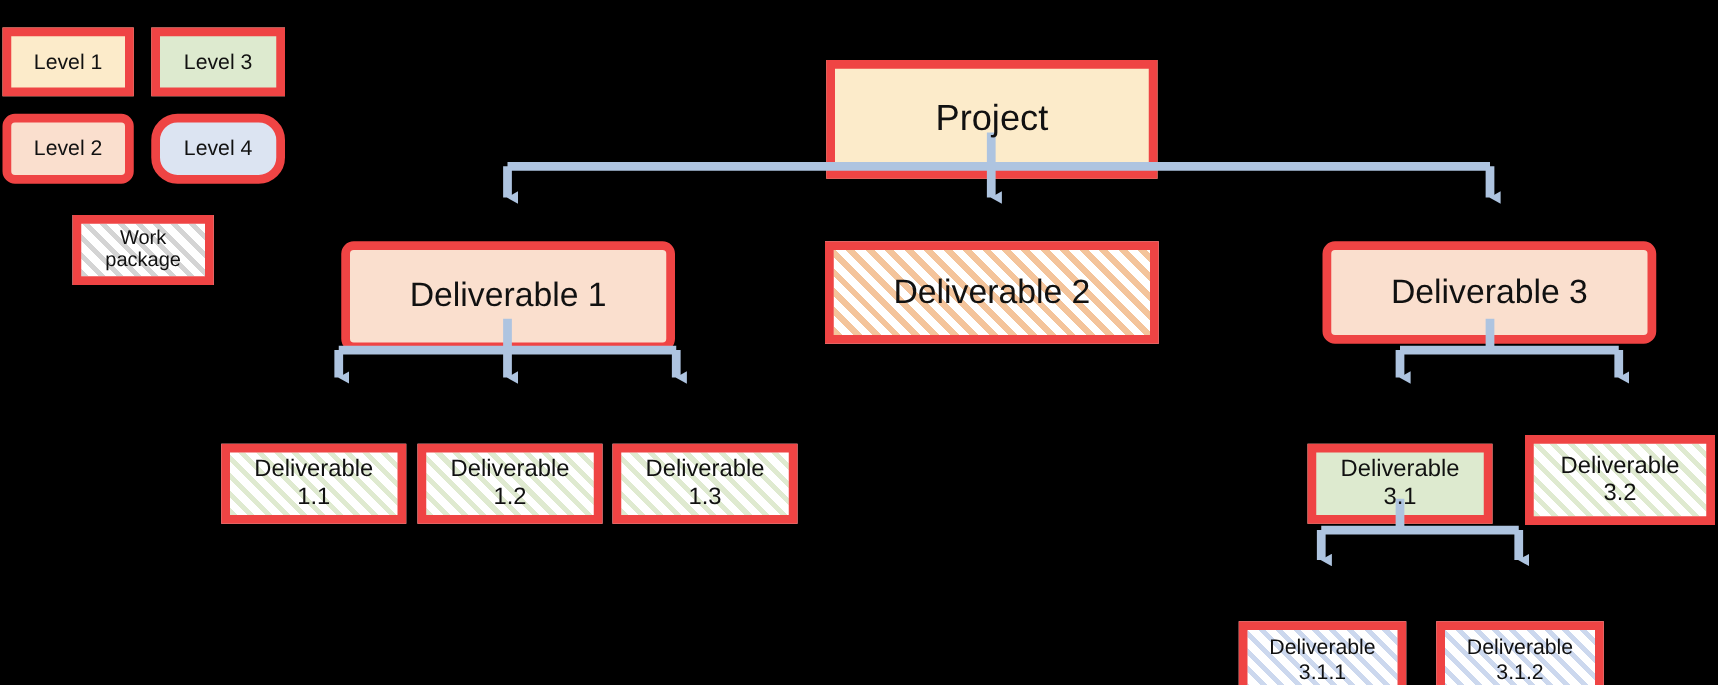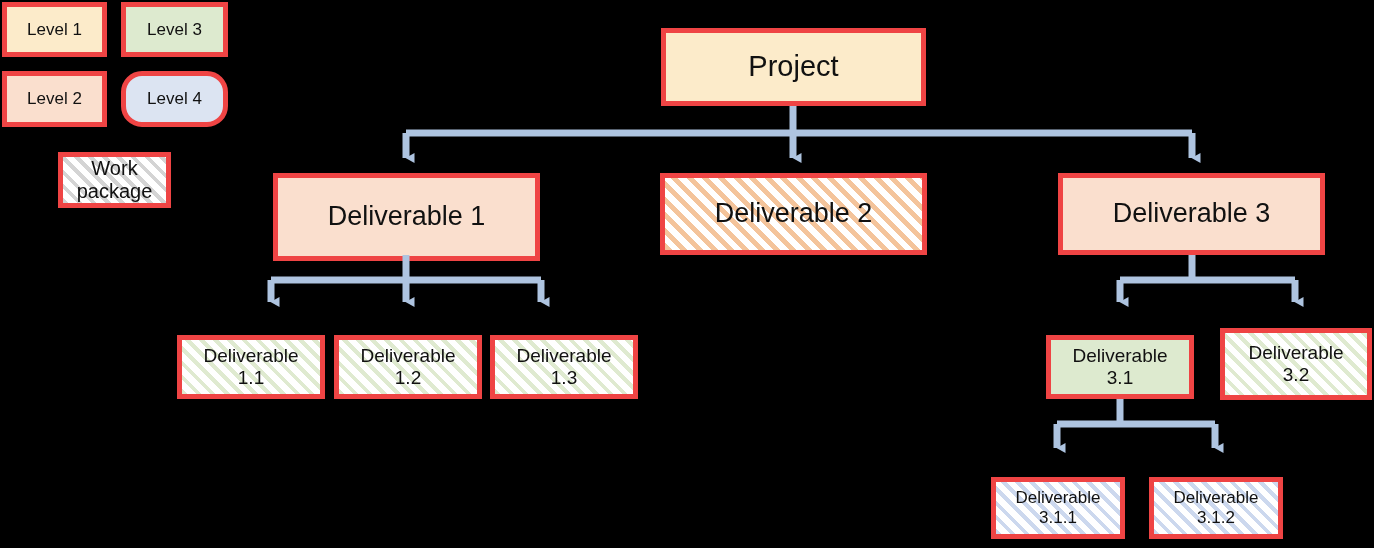--- a/index.html
+++ b/index.html
@@ -19,33 +19,34 @@
   
   .node {
     position: absolute;
     box-sizing: border-box;
     display: flex;
     align-items: center;
     justify-content: center;
     text-align: center;
     color: #111111;
     line-height: 1.15;
-    border: 5px solid #ef4444;
+    border: 7px solid #ef4444;
     background-repeat: repeat;
+    margin-top: 20px;
   }
   .node .label {
     position: relative;
     z-index: 2;
     padding: 0 4px;
     white-space: pre-line;
   }
 
   
   .fill-l1 { background-color: #fcebca; }
-  .fill-l2 { background-color: #fadfce; }
+  .fill-l2 { background-color: #fadfce; border-radius: 10px; }
   .fill-l3 { background-color: #ddeacf; }
   .fill-l4 { background-color: #dce4f2; border-radius: 21px; }
 
   
   .hatch-l2 {
     background-color: #ffffff;
     background-image: repeating-linear-gradient(
       45deg,
       #f4c49b 0px, #f4c49b 5px,
       #ffffff 5px, #ffffff 11px
@@ -74,21 +75,21 @@
       #d4d4d4 0px, #d4d4d4 4px,
       #ffffff 4px, #ffffff 10px
     );
   }
 
   
   .legend-box {
     font-size: 17px;
   }
   .legend-wp {
-    font-size: 20px;
+    font-size: 16px;
   }
 
   
   .t-project { font-size: 29px; }
   .t-lvl2    { font-size: 27px; }
   .t-lvl3    { font-size: 19px; }
   .t-lvl4    { font-size: 17px; }
 
   
   #connectors {
@@ -152,21 +153,21 @@
 
   <div class="node fill-l4 legend-box" style="left:121px; top:71px; width:107px; height:56px;">
     <span class="label">Level 4</span>
   </div>
 
   <div class="node hatch-gray legend-wp" style="left:58px; top:152px; width:113px; height:56px;">
     <span class="label">Work
 package</span>
   </div>
 
-  <div class="node fill-l1 t-project" style="left:661px; top:28px; width:265px; height:78px;">
+  <div class="node fill-l1 t-project" style="left:661px; top:28px; width:265px; height:95px;">
     <span class="label">Project</span>
   </div>
 
   <div class="node fill-l2 t-lvl2" style="left:273px; top:173px; width:267px; height:88px;">
     <span class="label">Deliverable 1</span>
   </div>
 
   <div class="node hatch-l2 t-lvl2" style="left:660px; top:173px; width:267px; height:82px;justify-content:center;">
     <span class="label">Deliverable 2</span>
   </div>

